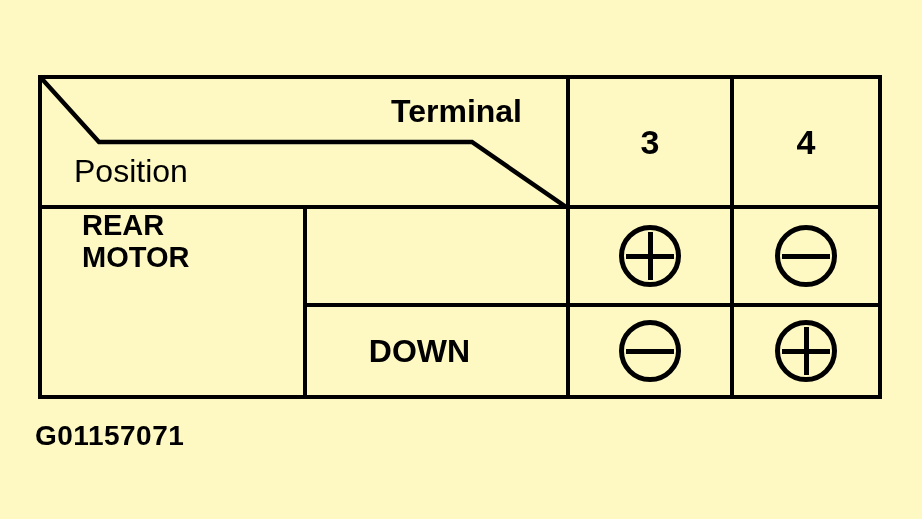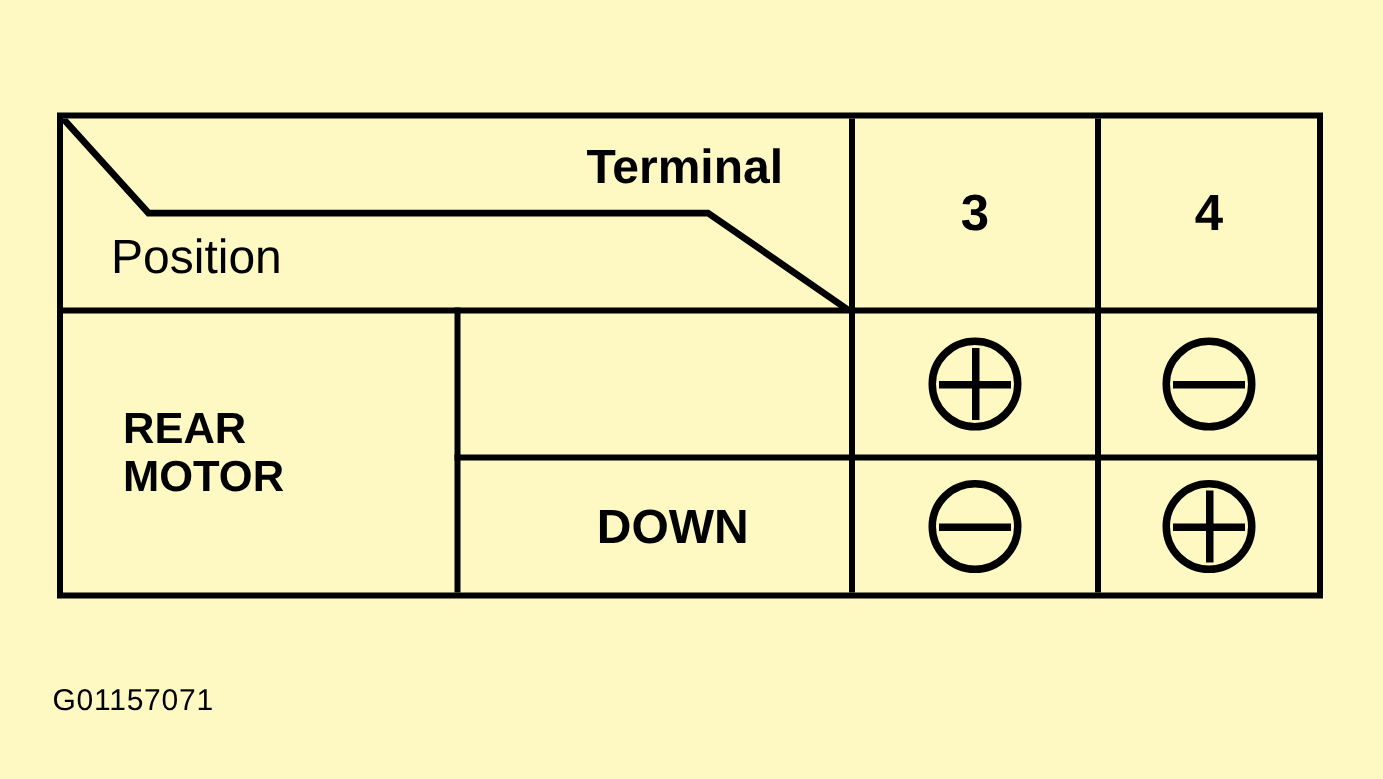--- a/index.html
+++ b/index.html
@@ -44,48 +44,47 @@
     left: 32px; top: 74px;
     font-size: 32px; font-weight: normal;
   }
   .colhead { font-size: 34px; }
   .colhead-3 { left: 528px; top: 0; width: 160px; height: 126px; }
   .colhead-4 { left: 692px; top: 0; width: 144px; height: 126px; }
   .motor-cell {
     left: 0; top: 130px; width: 271px; height: 186px;
     flex-direction: column;
     align-items: flex-start;
-    justify-content: center;
+    justify-content: flex-start;
     padding-left: 40px;
     box-sizing: border-box;
     font-size: 29px;
     line-height: 32px;
   }
   .pos-up   { left: 265px; top: 130px; width: 255px; height: 94px; font-size: 32px; }
-  .pos-down { left: 279px; top: 228px; width: 255px; height: 88px; font-size: 32px; }
+  .pos-down { left: 250px; top: 228px; width: 255px; height: 88px; font-size: 32px; }
   .sym-up-3   { left: 528px; top: 130px; width: 160px; height: 94px; }
   .sym-up-4   { left: 692px; top: 130px; width: 144px; height: 94px; }
   .sym-down-3 { left: 528px; top: 228px; width: 160px; height: 88px; }
   .sym-down-4 { left: 692px; top: 228px; width: 144px; height: 88px; }
   .polarity {
     position: relative;
     width: 52px; height: 52px;
     border: 5px solid #000;
     border-radius: 50%;
   }
   .polarity .bar { position: absolute; background: #000; }
   .polarity .bar-h { left: 2px; right: 2px; top: 50%; margin-top: -2.5px; height: 5px; }
   .polarity .bar-v { top: 2px; bottom: 2px; left: 50%; margin-left: -2.5px; width: 5px; }
   .caption {
     position: absolute;
     left: 35px; top: 420px;
-    font-size: 20px;
-    font-weight: normal;
+    font-size: 28px;
+    font-weight: bold;
     letter-spacing: 0.5px;
-    margin-top: 36px;
   }
 </style>
 </head>
 <body>
 
 <div class="stage">
 
   <div class="table">
 
     <div class="line line-header"></div>

